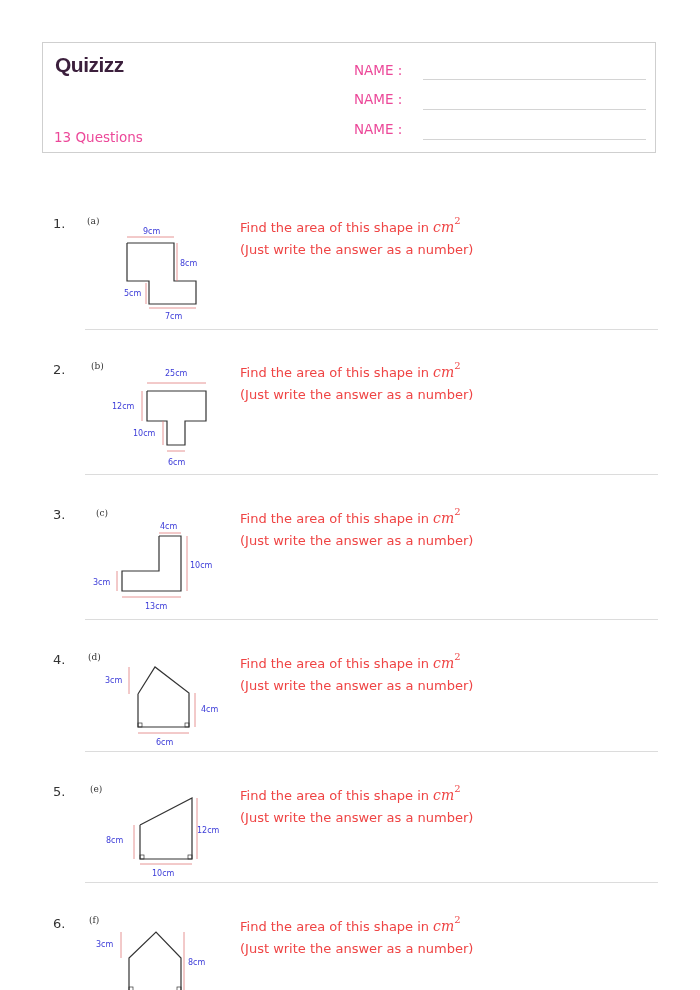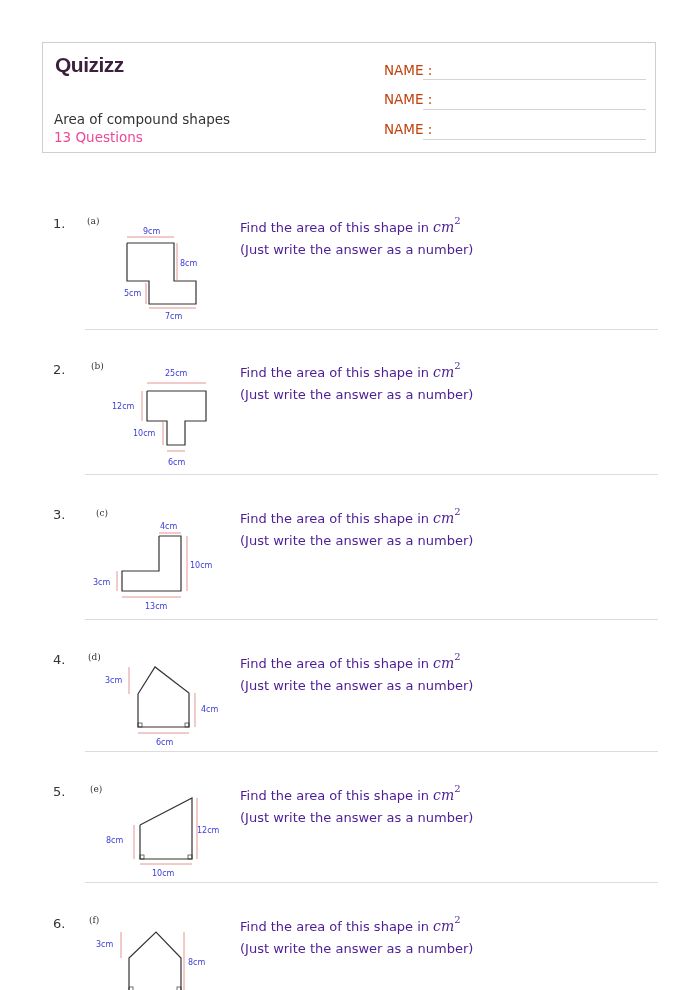--- a/index.html
+++ b/index.html
@@ -4,38 +4,37 @@
 <style>
   html, body { margin: 0; padding: 0; background: #ffffff; }
   body { width: 700px; height: 990px; position: relative; overflow: hidden;
          font-family: "DejaVu Sans", sans-serif; color: #333; }
   .header { position: absolute; left: 42px; top: 42px; width: 614px; height: 111px;
             border: 1px solid #cfcfcf; box-sizing: border-box; }
   .logo { position: absolute; left: 12px; top: 10px; font-family: "Liberation Sans", sans-serif;
           font-weight: bold; font-size: 21px; color: #3b1f3c; letter-spacing: -0.5px; }
   .title { position: absolute; left: 11px; top: 68px; font-size: 13.5px; color: #333; }
   .count { position: absolute; left: 11px; top: 86px; font-size: 13.5px; color: #ec4899; }
-  .field { position: absolute; left: 341px; font-size: 13.5px; color: #c2410c; }
+  .field { position: absolute; left: 311px; font-size: 13.5px; color: #ec4899; }
   .field-line { position: absolute; left: 380px; width: 223px; height: 1px; background: #d4d4d4; }
   .q { position: absolute; left: 0; width: 700px; }
   .qnum { position: absolute; left: 53px; font-size: 13px; color: #333; }
   .fig { position: absolute; left: 84px; }
-  .qtext { position: absolute; left: 240px; font-size: 13px; color: #4c1d95; line-height: 22px; }
+  .qtext { position: absolute; left: 240px; font-size: 13px; color: #ef4444; line-height: 22px; }
   .qtext .cm { font-family: "DejaVu Serif", serif; font-style: italic; font-size: 14px; margin-left: 4px; }
   .qtext sup { font-style: normal; font-size: 10px; position: relative; top: -2px; }
   .divider { position: absolute; left: 85px; width: 573px; height: 1px; background: #dcdcdc; }
   svg text.dim { font-family: "DejaVu Sans", sans-serif; font-size: 8px; fill: #3b3bd8; }
   svg text.lbl { font-family: "DejaVu Serif", serif; font-size: 9px; fill: #333; }
 </style>
 </head>
 <body>
 
 <div class="header">
   <div class="logo">Quizizz</div>
-  <div class="title">Area of compound shapes</div>
   <div class="count">13 Questions</div>
   <div class="field" style="top:19px">NAME :</div>
   <div class="field-line" style="top:36px"></div>
   <div class="field" style="top:48px">NAME :</div>
   <div class="field-line" style="top:66px"></div>
   <div class="field" style="top:78px">NAME :</div>
   <div class="field-line" style="top:96px"></div>
 </div>
 
 <div class="q" style="top:212px">

